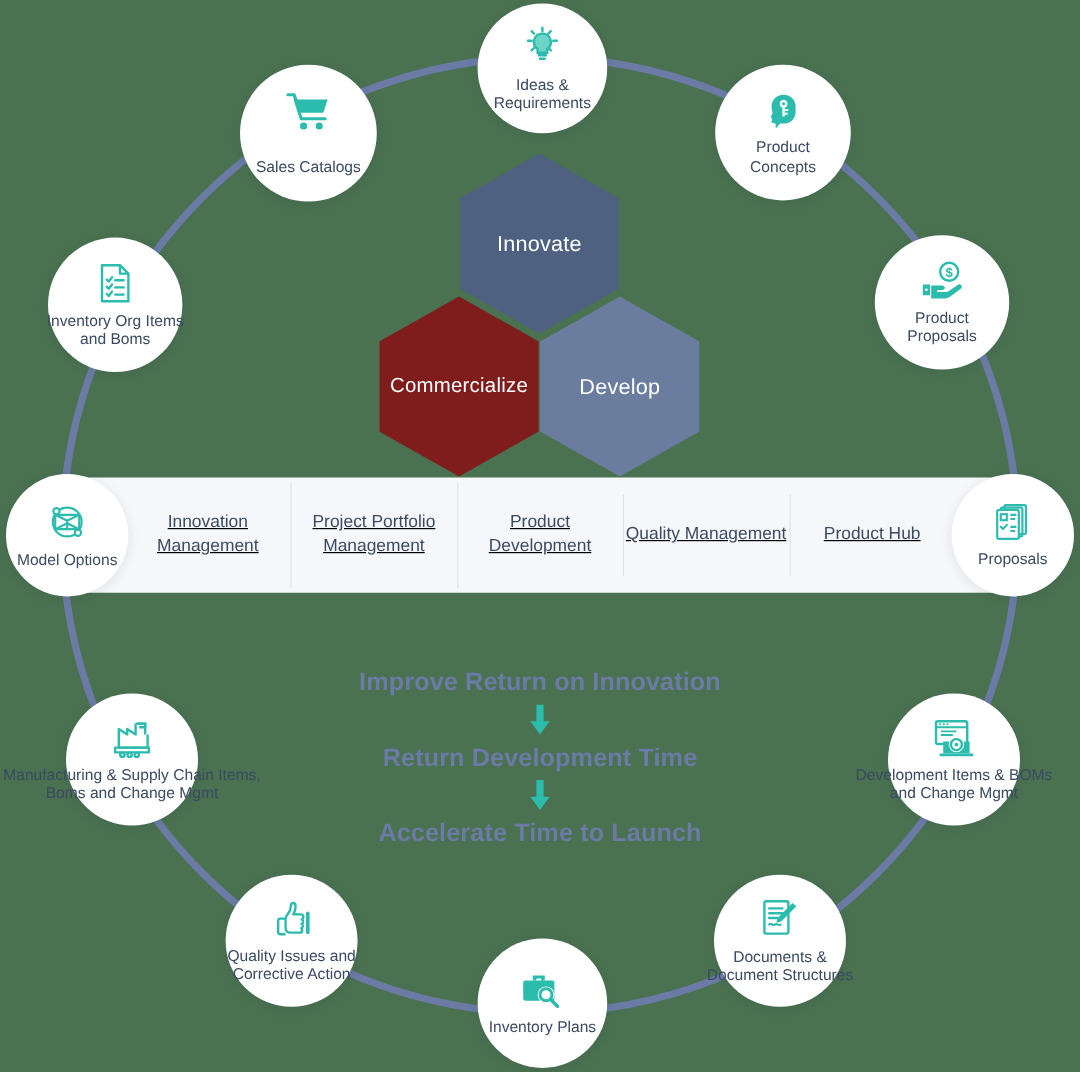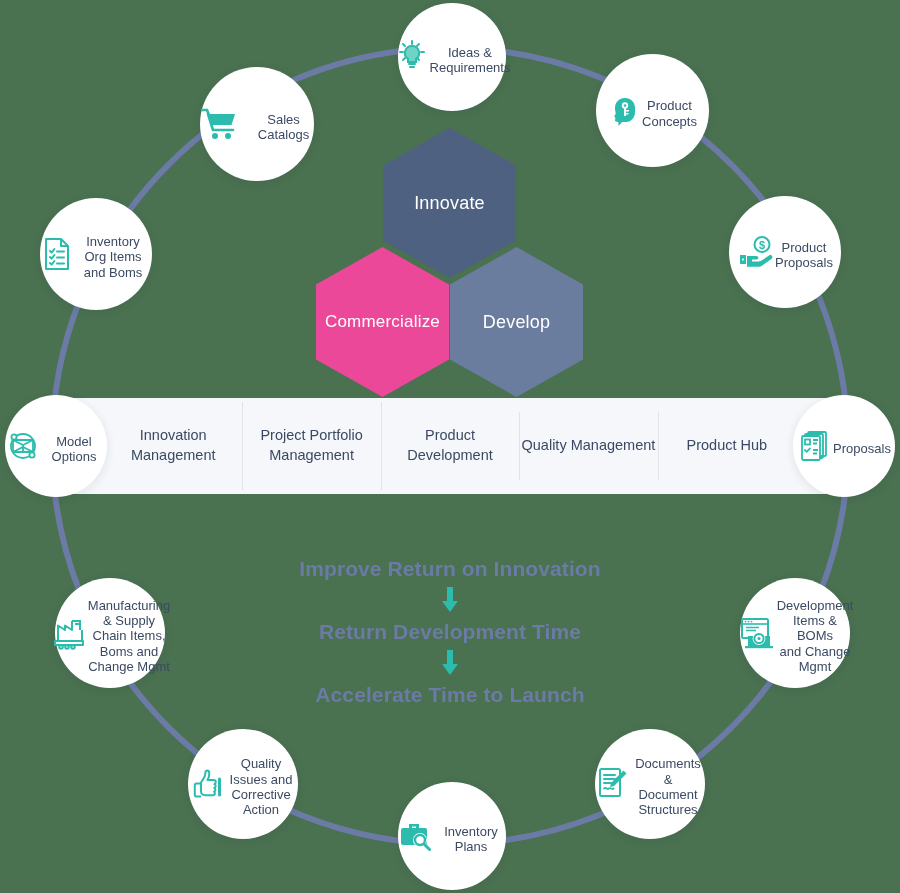--- a/index.html
+++ b/index.html
@@ -52,21 +52,21 @@
     text-align: center;
   }
   .hex-innovate {
     left: 383px; top: 128px;
     width: 133px; height: 150px;
     background: #4f6180;
   }
   .hex-commercialize {
     left: 316px; top: 247px;
     width: 133px; height: 150px;
-    background: #ec4899;
+    background: #7f1d1d;
     font-size: 17px;
   }
   .hex-develop {
     left: 450px; top: 247px;
     width: 133px; height: 150px;
     background: #6b7d9e;
   }
 
   
   .module-bar {
@@ -74,20 +74,21 @@
     left: 8px;
     top: 398px;
     width: 884px;
     height: 96px;
     background: #f5f7fa;
     border-radius: 48px;
     display: flex;
     align-items: center;
     box-sizing: border-box;
     padding: 0 96px;
+    text-decoration: underline;
   }
   .module {
     flex: 1 1 0;
     text-align: center;
     color: #3b4a63;
     font-size: 14.5px;
     line-height: 1.35;
     position: relative;
     padding: 4px 2px;
   }
@@ -123,21 +124,21 @@
     height: 26px;
   }
 
   
   .node {
     position: absolute;
     border-radius: 50%;
     background: #ffffff;
     box-shadow: 0 2px 10px rgba(30,45,70,0.10);
     display: flex;
-    flex-direction: row;
+    flex-direction: column;
     align-items: center;
     justify-content: center;
     text-align: center;
     box-sizing: border-box;
   }
   .node .node-icon {
     display: block;
     line-height: 0;
   }
   .node .node-label {
@@ -362,21 +363,21 @@
         <path d="M10 15l1.6 1.6L14.4 13" stroke-linecap="round"></path>
         <path d="M10 21l1.6 1.6L14.4 19" stroke-linecap="round"></path>
         <path d="M10 27l1.6 1.6L14.4 25" stroke-linecap="round"></path>
         <path d="M17 15.5h7M17 21.5h7M17 27.5h7" stroke-linecap="round"></path>
       </svg>
     </span>
     <span class="node-label">Inventory Org Items
 and Boms</span>
   </div>
 
-  <div class="node" style="left:200px; top:67px; width:114px; height:114px;gap:15px;">
+  <div class="node" style="left:200px; top:54px; width:114px; height:114px;gap:15px;">
     <span class="node-icon">
       <svg width="38" height="34" viewBox="0 0 38 34">
         <path d="M2 3h5l1.6 4" fill="none" stroke="#2bbcad" stroke-width="2.6" stroke-linecap="round"></path>
         <path d="M8 7h27l-3.5 11H12z" fill="#2bbcad"></path>
         <path d="M8 7l5 16h20" fill="none" stroke="#2bbcad" stroke-width="2.6" stroke-linecap="round" stroke-linejoin="round"></path>
         <circle cx="15" cy="29" r="3" fill="#2bbcad"></circle>
         <circle cx="28" cy="29" r="3" fill="#2bbcad"></circle>
       </svg>
     </span>
     <span class="node-label">Sales Catalogs</span>

